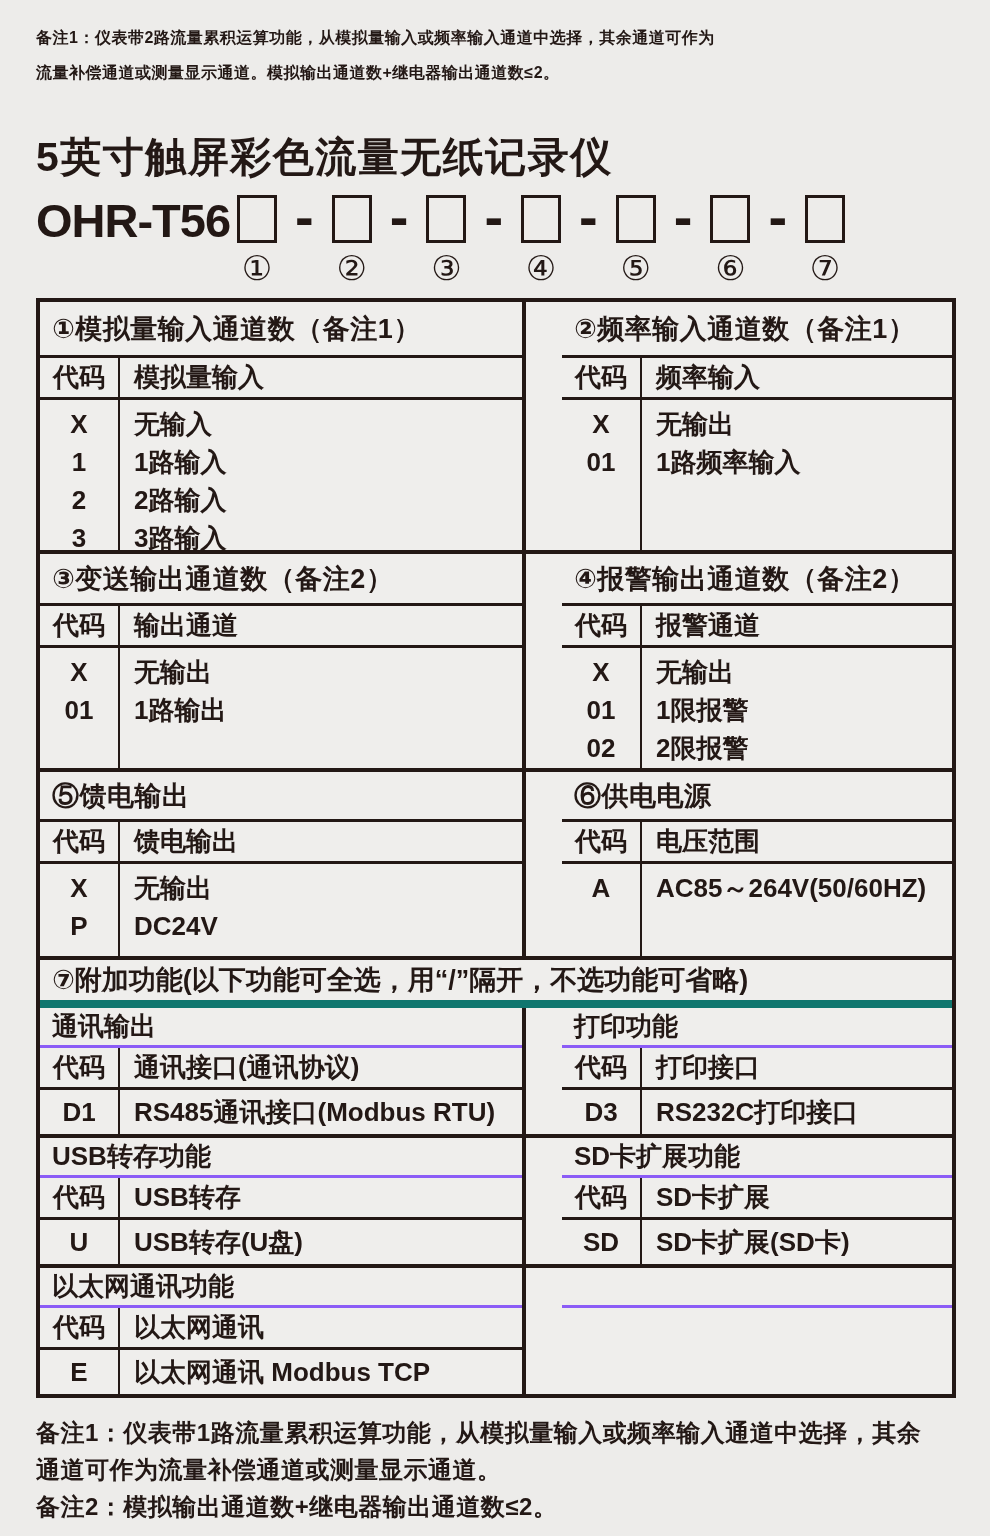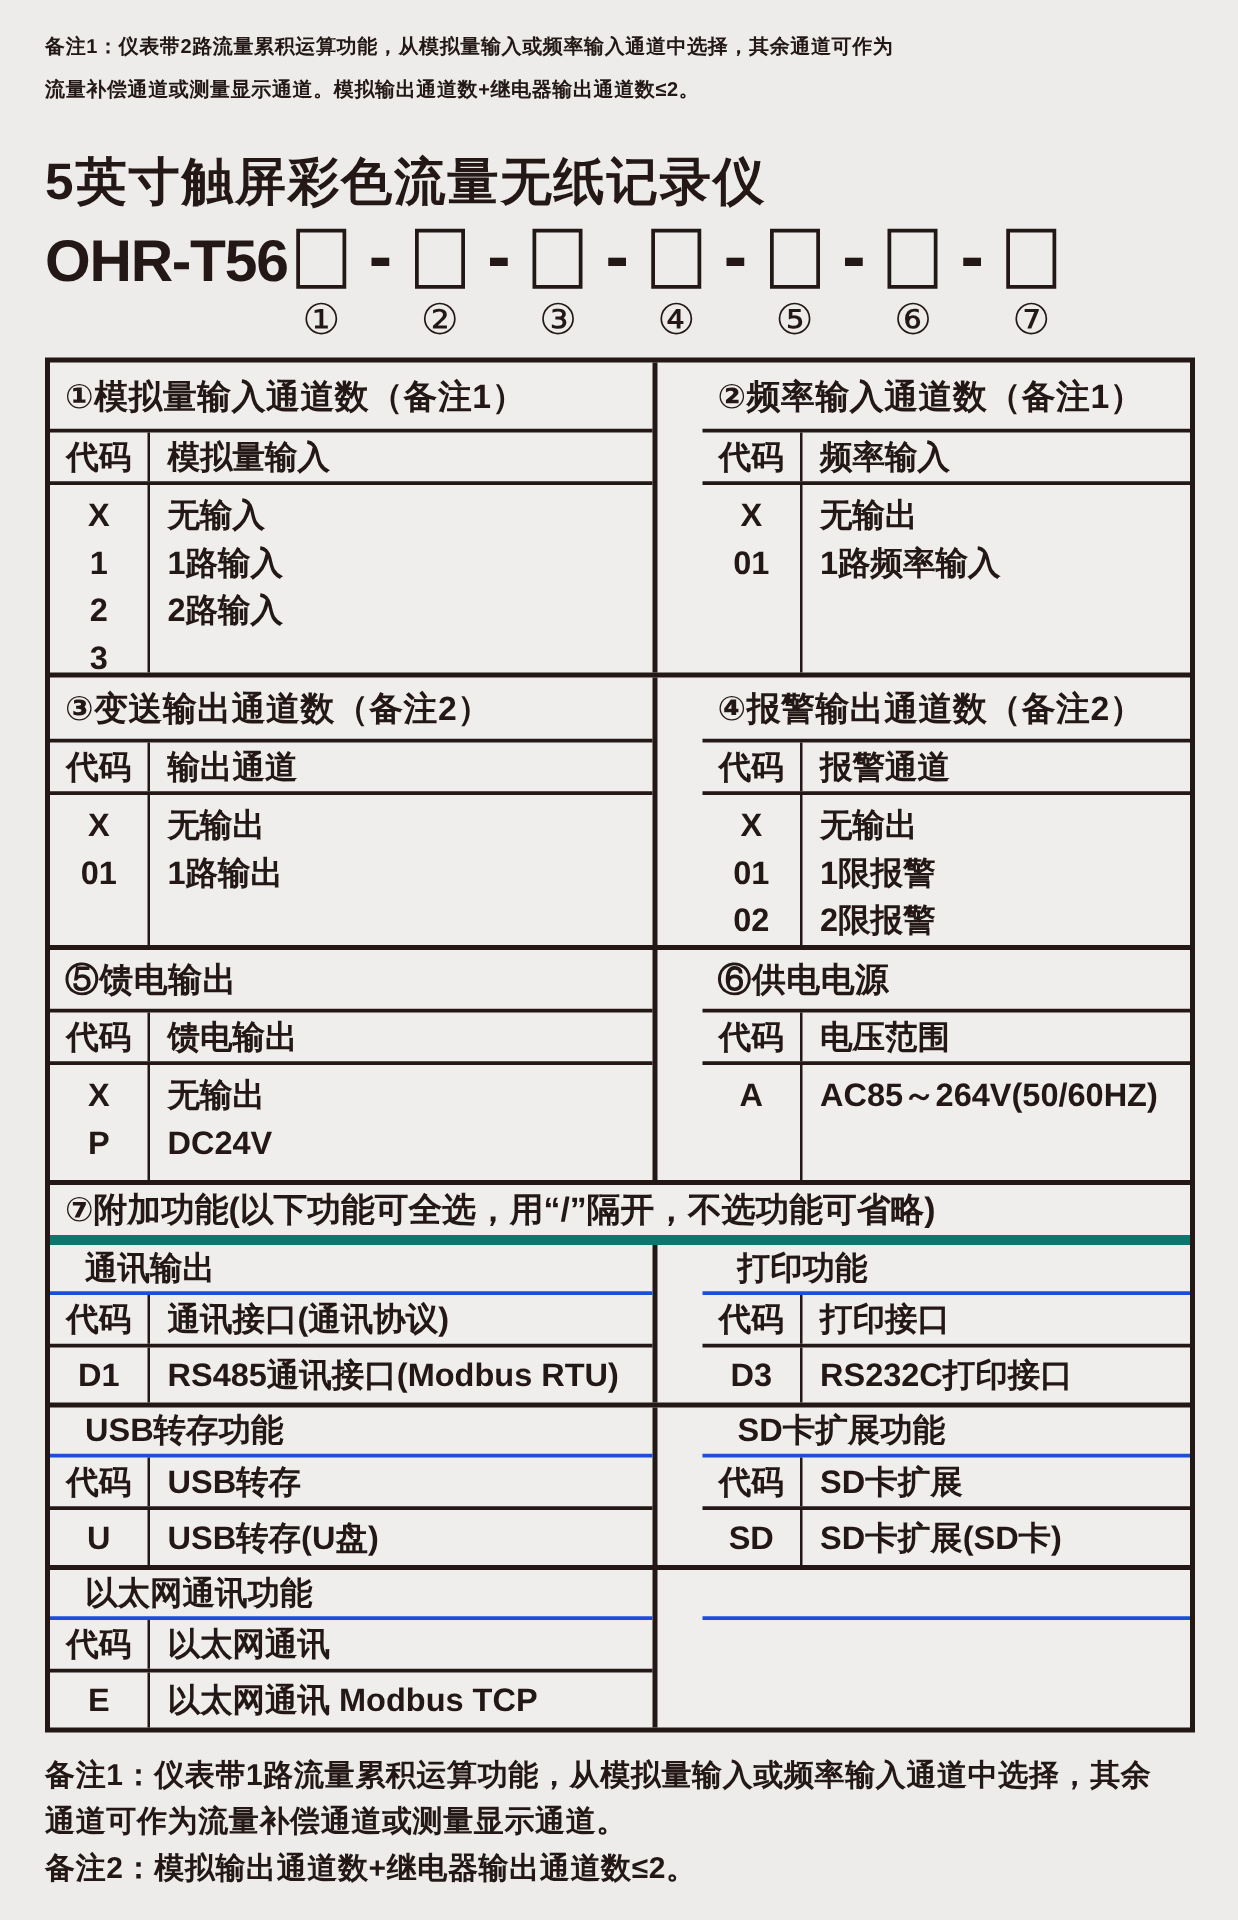--- a/index.html
+++ b/index.html
@@ -10,21 +10,21 @@
     font-family: "Liberation Sans", "DejaVu Sans", sans-serif;
     font-weight: 700;
     overflow: hidden;
   }
   .page { padding: 20px 34px 0 36px; }
 
   
   .top-note { font-size: 16px; line-height: 35px; letter-spacing: 0.5px; }
 
   
-  .title { font-size: 41px; letter-spacing: 1.5px; margin-top: 28px; }
+  .title { font-size: 41px; letter-spacing: 1.5px; margin-top: 40px; }
   .model-line { display: flex; align-items: flex-start; margin-top: 10px; }
   .model-prefix { font-size: 47px; line-height: 52px; letter-spacing: -1px; margin-right: 4px; }
   .model-unit { display: flex; flex-direction: column; align-items: center; width: 46px; flex: none; }
   .model-sq { width: 40px; height: 48px; border: 3px solid #231815; background: transparent; }
   .model-circ { margin-top: 7px; font-size: 34px; line-height: 36px; font-weight: 400; }
   .model-dash { font-size: 56px; line-height: 44px; margin: 0 15px; flex: none; }
 
   
   .spec-table { margin-top: 12px; border: 4px solid #231815; font-size: 26px; background: #efeeec; }
   .band { display: flex; border-bottom: 4px solid #231815; }
@@ -46,21 +46,21 @@
   .band-2 .data-row { height: 120px; }
   .band-3 .data-row { height: 92px; }
   .col-codes { width: 80px; flex: none; border-right: 2px solid #231815; padding-top: 5px; text-align: center; }
   .col-codes div { height: 38px; line-height: 38px; }
   .col-descs { flex: 1; padding: 5px 0 0 14px; }
   .col-descs div { height: 38px; line-height: 38px; }
 
   .s7-header { height: 48px; display: flex; align-items: center; padding-left: 12px; font-size: 27px; border-bottom: 8px solid #0f766e; }
   .s7-band { display: flex; border-bottom: 4px solid #231815; }
   .s7-band.no-bb { border-bottom: none; }
-  .s7-title { height: 40px; border-bottom: 3px solid #1d4ed8; display: flex; align-items: center; padding-left: 28px; }
+  .s7-title { height: 40px; border-bottom: 3px solid #8b5cf6; display: flex; align-items: center; padding-left: 12px; }
   .s7-sub { height: 42px; border-bottom: 3px solid #231815; display: flex; }
   .s7-data { height: 44px; display: flex; }
   .s7-empty-rest { flex: 1; }
 
   
   .bottom-notes { margin-top: 16px; font-size: 24px; line-height: 37px; letter-spacing: 0.5px; }
 </style>
 </head>
 <body>
 
@@ -124,20 +124,21 @@
           <div class="col-codes">
             <div>X</div>
             <div>1</div>
             <div>2</div>
             <div>3</div>
           </div>
           <div class="col-descs">
             <div>无输入</div>
             <div>1路输入</div>
             <div>2路输入</div>
+            <div>3路输入</div>
           </div>
         </div>
       </div>
       <div class="half right">
         <div class="sec-header">②频率输入通道数（备注1）</div>
         <div class="sub-row">
           <div class="code-cell">代码</div>
           <div class="desc-cell">频率输入</div>
         </div>
         <div class="data-row">

